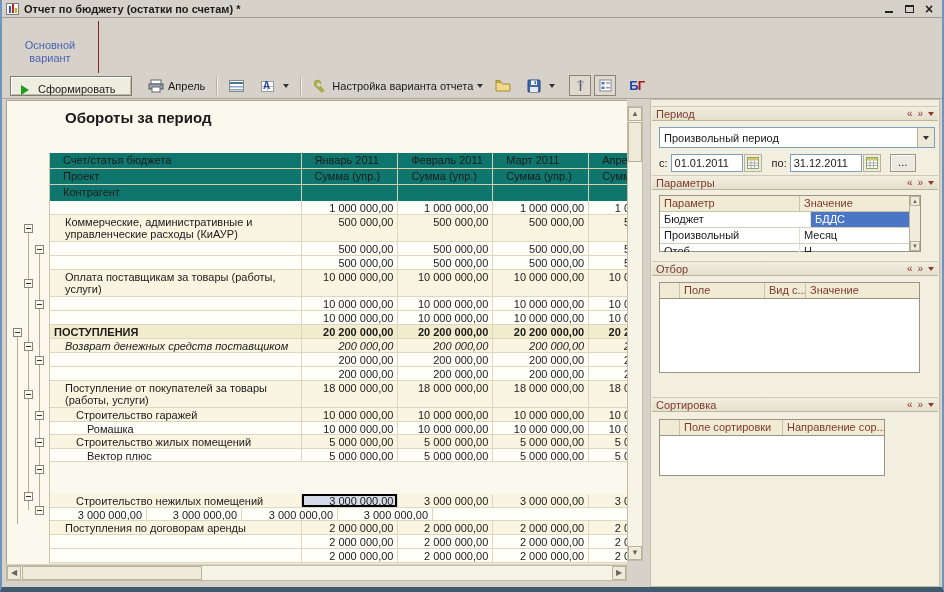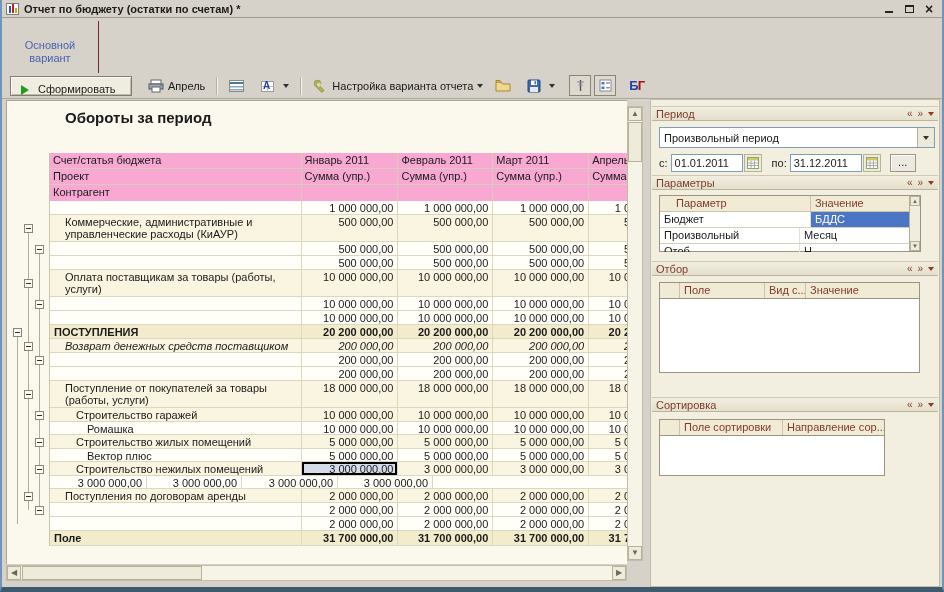--- a/index.html
+++ b/index.html
@@ -42,21 +42,21 @@
 
   
   .main { position:absolute; left:0; top:99px; right:0; bottom:0; background:#D6D2C9; }
 
   
   .canvas { position:absolute; left:4px; top:1px; width:621px; height:464px; background:#FBF9EE;
             border-left:1px solid #A9A493; border-top:1px solid #A9A493; overflow:hidden; }
   .rtitle { position:absolute; left:58px; top:8px; font-size:15px; font-weight:bold; }
   .rheader { position:absolute; left:42px; top:52px; width:635px; border-left:1px solid #C9C4AE; border-bottom:1px solid #55524A; }
   .hrow { display:flex; height:16px; }
-  .hcell { background:#f9a8d4; border-right:1px solid #D5CFB4; border-bottom:1px solid #D5CFB4; padding:1px 3px; overflow:hidden; white-space:nowrap; }
+  .hcell { background:#0f766e; border-right:1px solid #D5CFB4; border-bottom:1px solid #D5CFB4; padding:1px 13px; overflow:hidden; white-space:nowrap; }
   .hrow:last-child .hcell { border-bottom:none; }
   .hlabel { width:252px; }
   .hm0 { width:97px; } .hm1 { width:95px; } .hm2 { width:96px; } .hm3 { width:95px; }
 
   #report-rows { position:absolute; left:42px; top:100px; width:635px; border-left:1px solid #C9C4AE; }
   .rrow { display:flex; border-bottom:1px solid #DCD7C1; background:#FFFEF9; }
   .rrow.group { background:#FAF5E1; }
   .rrow.section, .rrow.total { background:#F2ECCC; font-weight:bold; }
   .rcell { border-right:1px solid #DCD7C1; overflow:hidden; }
   .rlabel { width:252px; padding-top:1px; padding-right:4px; line-height:12px; }
@@ -366,21 +366,21 @@
             <div class="rcell rnum w2">5 000 000,00</div>
             <div class="rcell rnum w3">5 000 000,00</div>
           </div>
           <div class="rrow plain" style="height: 13px;">
             <div class="rcell rlabel" style="padding-left: 37px;">Вектор плюс</div>
             <div class="rcell rnum w0">5 000 000,00</div>
             <div class="rcell rnum w1">5 000 000,00</div>
             <div class="rcell rnum w2">5 000 000,00</div>
             <div class="rcell rnum w3">5 000 000,00</div>
           </div>
-          <div class="rrow group" style="height: 14px;">
+          <div class="rrow group" style="height: 14px; margin-top: 32px;">
             <div class="rcell rlabel" style="padding-left: 26px;">Строительство нежилых помещений</div>
             <div class="rcell rnum w0 selcell">3 000 000,00</div>
             <div class="rcell rnum w1">3 000 000,00</div>
             <div class="rcell rnum w2">3 000 000,00</div>
             <div class="rcell rnum w3">3 000 000,00</div>
           </div>
           <div class="rrow plain" style="height: 13px;">
             <div class="rcell rnum w0">3 000 000,00</div>
             <div class="rcell rnum w1">3 000 000,00</div>
             <div class="rcell rnum w2">3 000 000,00</div>
@@ -494,21 +494,21 @@
       <div class="sechdr" style="top:75px;">
         <span>Параметры</span>
         <span class="secbtns">
           <span>«</span>
           <span>»</span>
           <span class="secdd"></span>
         </span>
       </div>
       <div class="ptable" style="top:95px; width:262px; height:57px;">
         <div class="phrow">
-          <span class="phcell" style="width:140px;margin-left:12px;">Параметр</span>
+          <span class="phcell" style="width:140px;">Параметр</span>
           <span class="phcell" style="width:110px; border-right:none;">Значение</span>
         </div>
         <div id="param-rows">
             <div class="prow">
               <div class="pcell" style="width: 151px;">Бюджет</div>
               <div class="pcell pselect" style="width: 99px; border-right: none;">БДДС</div>
             </div>
             <div class="prow">
               <div class="pcell" style="width: 140px;">Произвольный</div>
               <div class="pcell" style="width: 99px; border-right: none;">Месяц</div>

